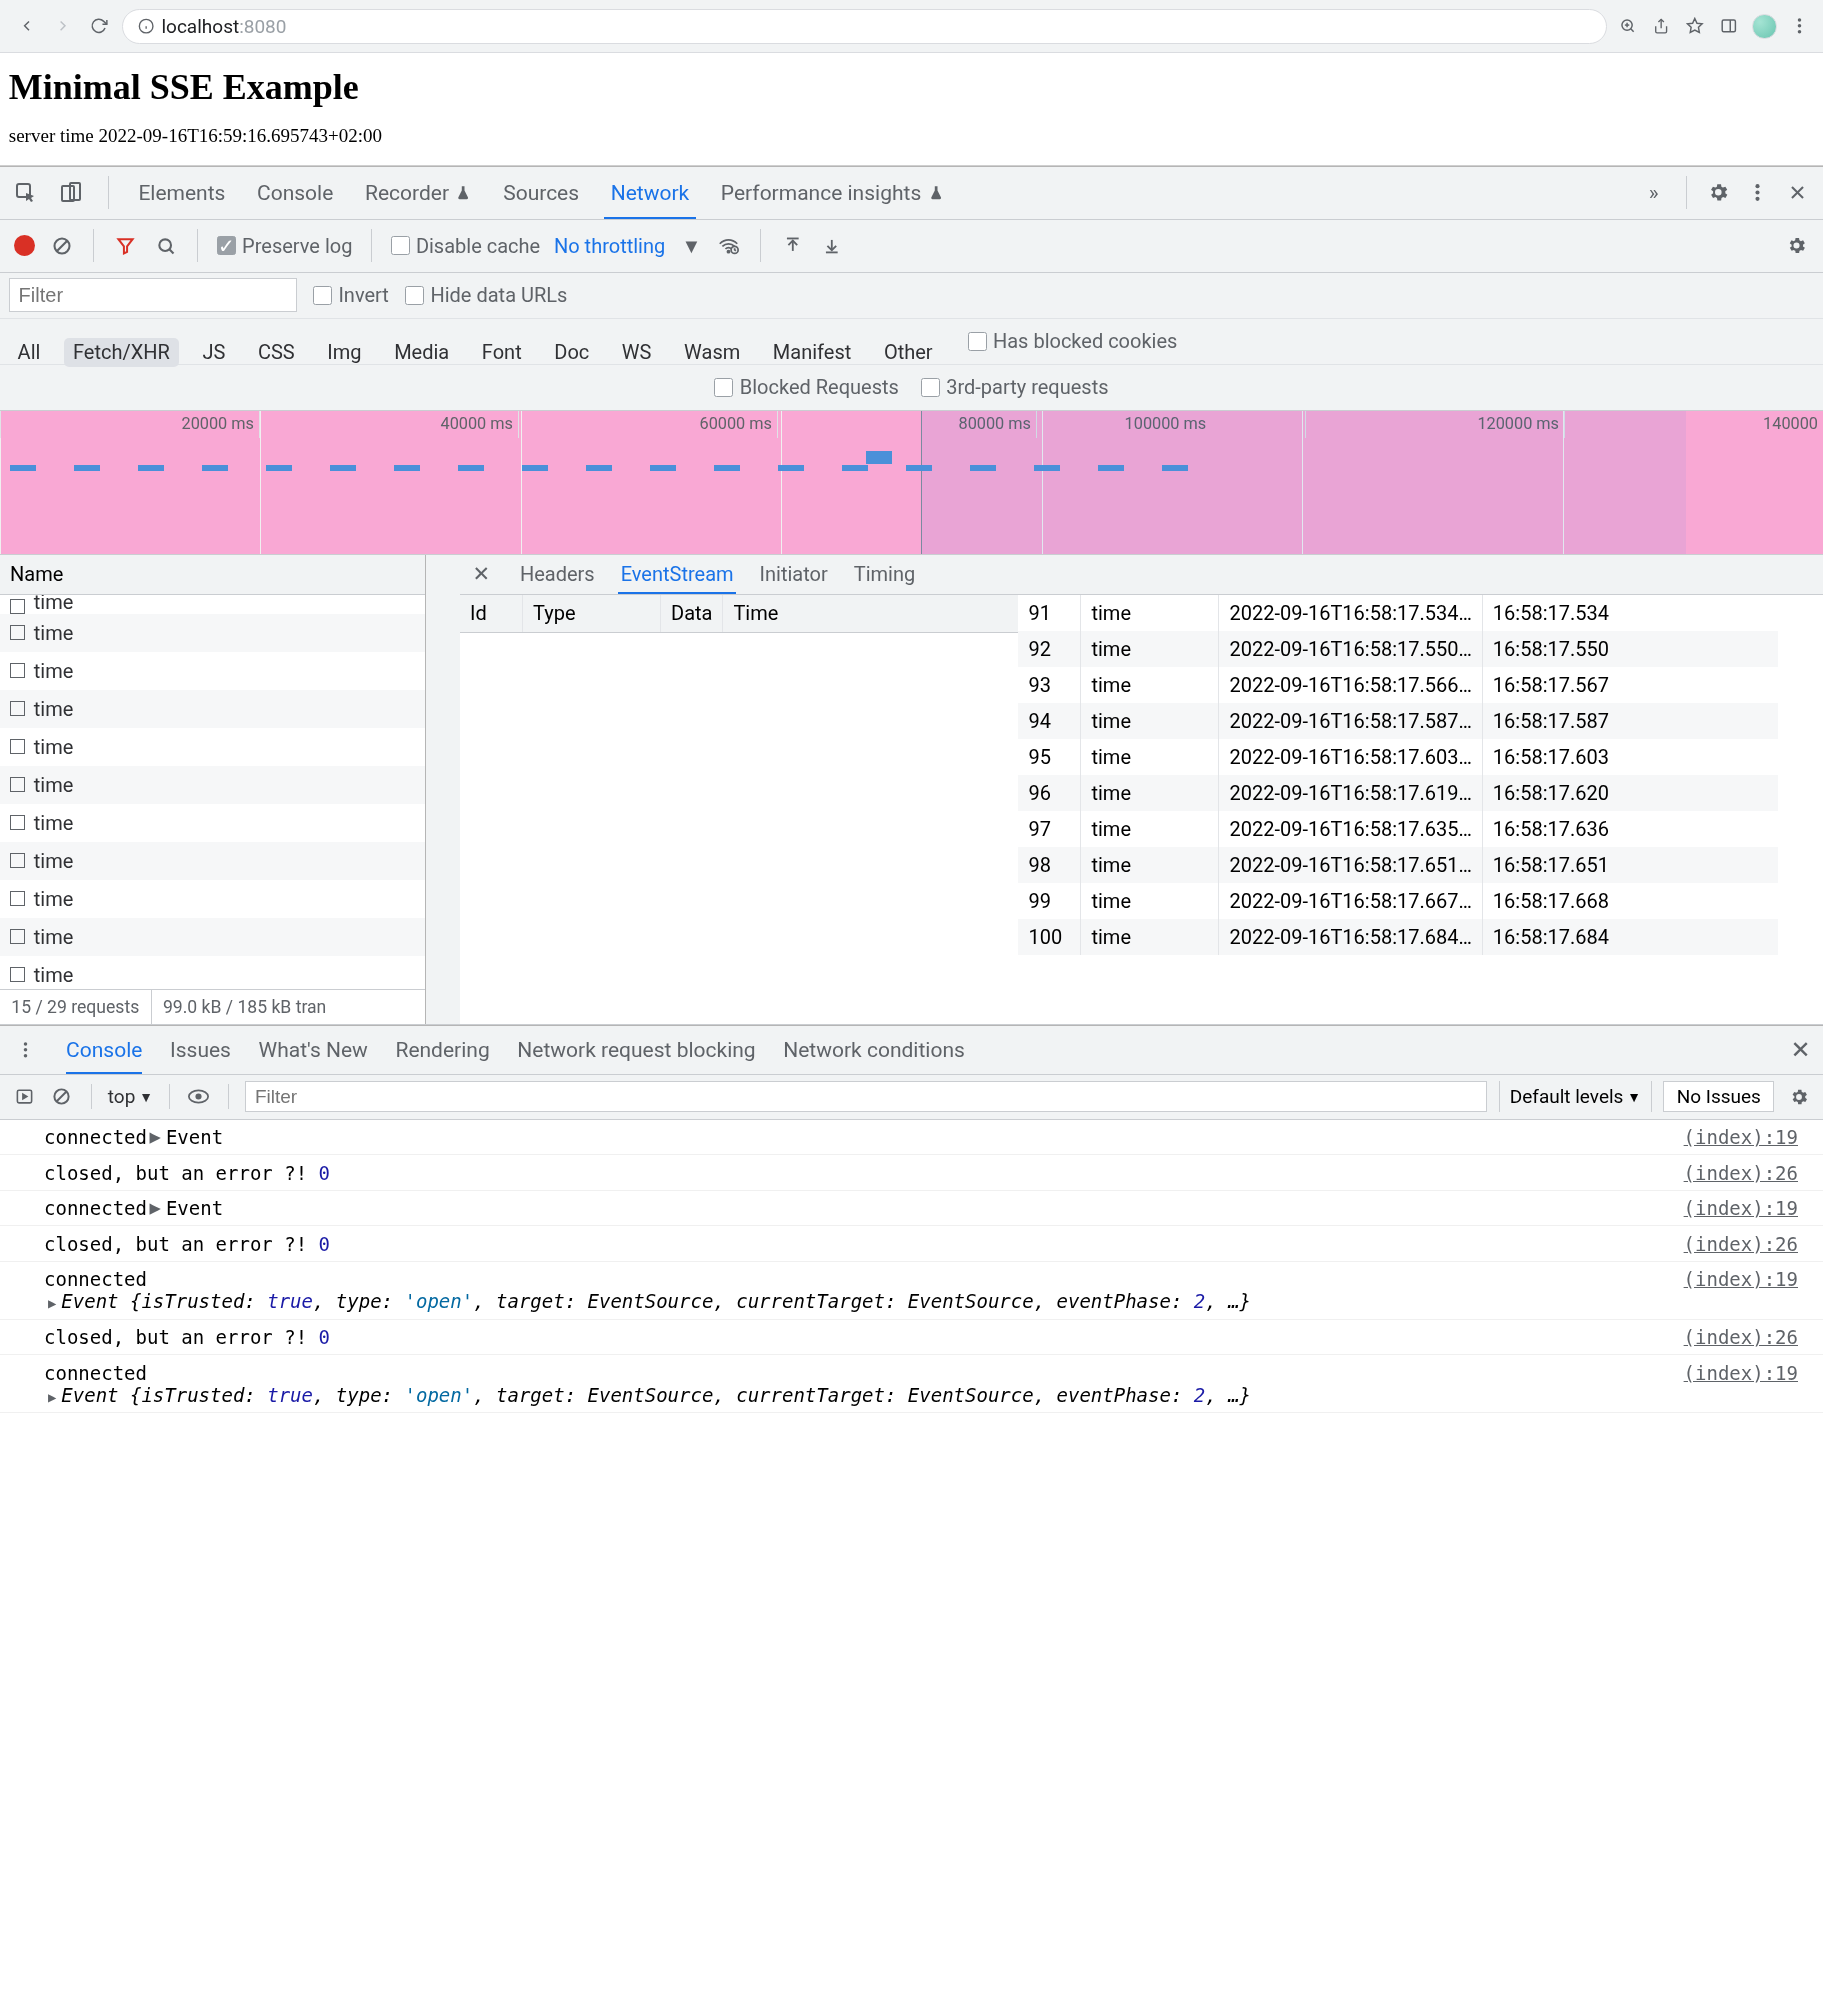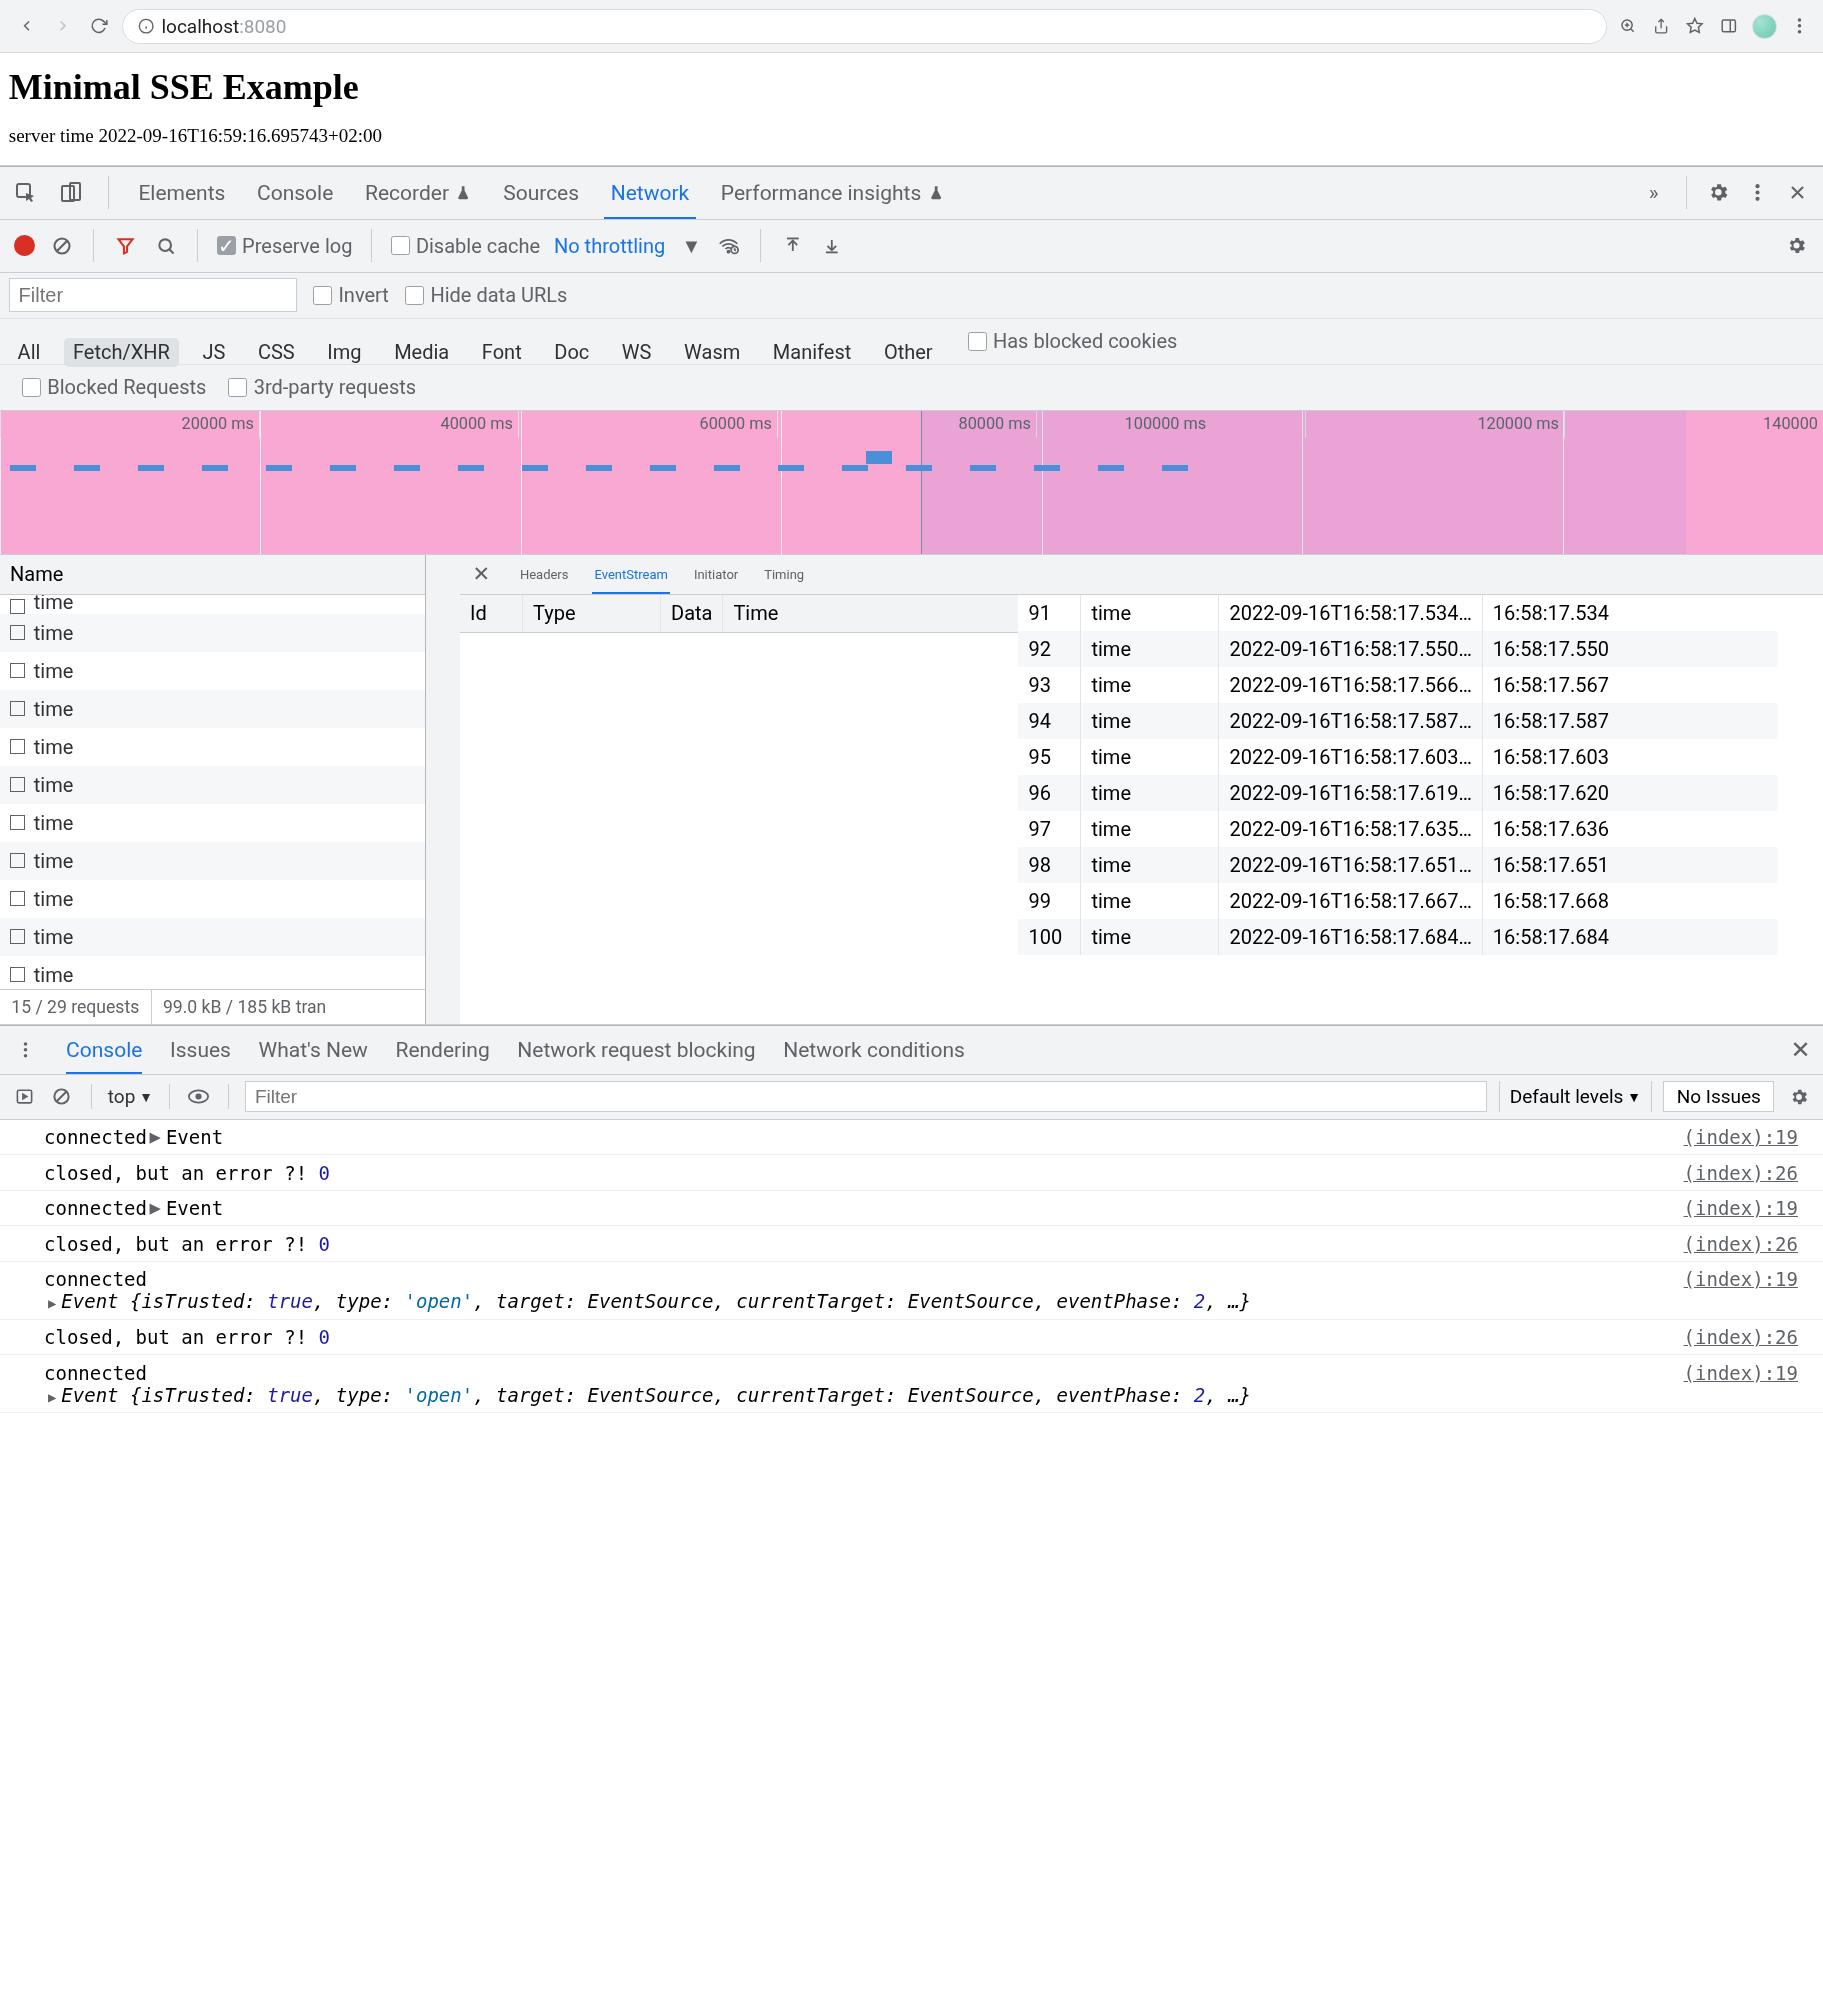--- a/index.html
+++ b/index.html
@@ -49,21 +49,21 @@
   .chk .box.checked { background:#9aa0a6; color:#fff;}
   .no-throttle { font-size:20px; color:#1a73e8; display:flex; align-items:center; gap:5px;}
   .nw-toolbar .spacer { flex:1;}
 
   
   .filter-row1 { display:flex; align-items:center; height: 46px; padding: 0 8.8px; gap:16.3px; border-bottom:0.6px solid #e0e3e6;}
   .filter-input { width: 288px; height:34px; border:0.6px solid #cacdd1; padding: 0 8.8px; font-size:20px; color:#5f6368; background:#fff;}
   .pill-row { display:flex; align-items:center; height: 46px; padding: 0 8.8px; gap:15px; font-size:20px; color:#303134; border-bottom:0.6px solid #e0e3e6;}
   .pill { padding: 2.5px 8.8px; border-radius:5px; cursor:pointer;margin-top:22px;}
   .pill.active { background:#dee1e6;}
-  .filter-row3 { display:flex; align-items:center; height: 46px; padding: 0 22px; gap:22px; font-size:20px; color:#303134; border-bottom:0.6px solid #cacdd1;}
+  .filter-row3 { display:flex; align-items:center; height: 46px; padding: 0 22px; gap:22px; font-size:20px; color:#303134; border-bottom:0.6px solid #cacdd1;justify-content:center;}
 
   
   .waterfall { height: 144px; border-bottom:0.6px solid #cacdd1; position:relative; background:#f9a8d4; overflow:hidden;}
   .wf-tick-row { position:absolute; top:0; left:0; right:0; height:27.6px; display:flex; font-size:16.3px; color:#5f6368;}
   .wf-tick { flex:1; border-left:0.6px solid #e0e3e6; padding-left:3.8px; padding-top:3.8px;}
   .wf-grid { position:absolute; top:0; bottom:0; left:0; right:0; display:flex;}
   .wf-grid .col { flex:1; border-left:0.6px solid #f0f0f0;}
   .wf-sel { position:absolute; top:0; bottom:0; left:50.5%; width:42%; background:rgba(26,115,232,0.07); border-left:1.3px solid #7a8ba0;}
   .wf-dash-row { position:absolute; top:54px; left:10px; right:10px; height:6.3px; display:flex; gap:38px;}
   .wf-dash { width:26px; height:6.3px; background:#4a90d9;}
@@ -77,21 +77,21 @@
   .lp-row { display:flex; align-items:center; height:38px; padding: 0 10px; gap:8.8px; font-size:20px; color:#303134;}
   .lp-row:nth-child(even){ background:#f6f7f8;}
   .lp-row.cut { height:19px; align-items:flex-end; padding-bottom:0;}
   .sq { width:15px; height:15px; border:1.3px solid #5f6368;}
   .lp-foot { height:35px; display:flex; align-items:center; border-top:0.6px solid #cacdd1; font-size:17.6px; color:#5f6368;}
   .lp-foot .seg { padding: 0 11.3px; border-right:0.6px solid #cacdd1; height:100%; display:flex; align-items:center;}
 
   .right-pane { flex:1; background:#fff; display:flex; flex-direction:column;}
   .rp-tabs { height:40px; display:flex; align-items:center; gap:21px; padding: 0 12.5px; background:#f1f3f4; border-bottom:0.6px solid #cacdd1;}
   .rp-tabs .close { font-size:21px; color:#5f6368; cursor:pointer; margin-right:6.3px;}
-  .rp-tab { font-size:13px; color:#5f6368; cursor:pointer; height:100%; display:flex; align-items:center; position:relative; padding:0 2.5px;}
+  .rp-tab { font-size:20px; color:#5f6368; cursor:pointer; height:100%; display:flex; align-items:center; position:relative; padding:0 2.5px;}
   .rp-tab.active { color:#1a73e8;}
   .rp-tab.active::after{content:""; position:absolute; left:0; right:0; bottom:-0.6px; height:2.5px; background:#1a73e8;}
 
   .rp-table { flex:1; display:flex; }
   .rp-h { display:flex; height:38px; background:#f1f3f4; border-bottom:0.6px solid #cacdd1;}
   .rp-h .c, .rp-r .c { padding: 0 10px; display:flex; align-items:center; font-size:20px; border-right:0.6px solid #e3e5e8;}
   .c.id { width:63px;}
   .c.type { width:138px;}
   .c.data { flex:1; overflow:hidden; white-space:nowrap; text-overflow:ellipsis;}
   .c.time { width:295px; border-right:none;}

